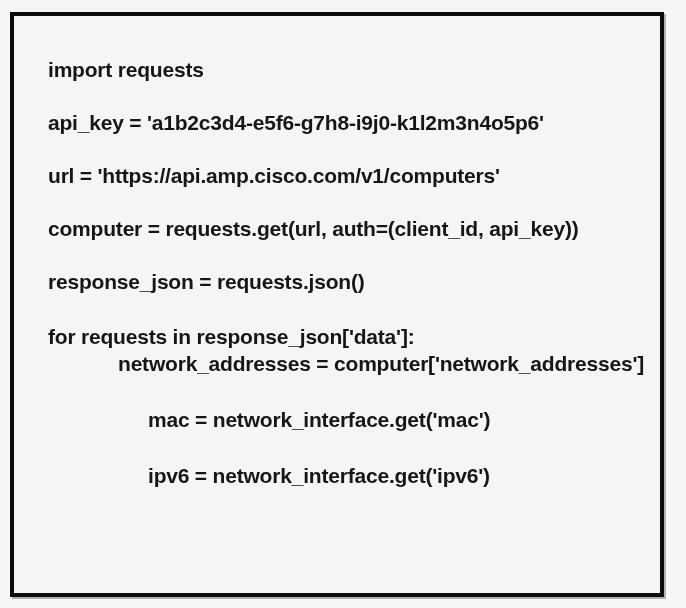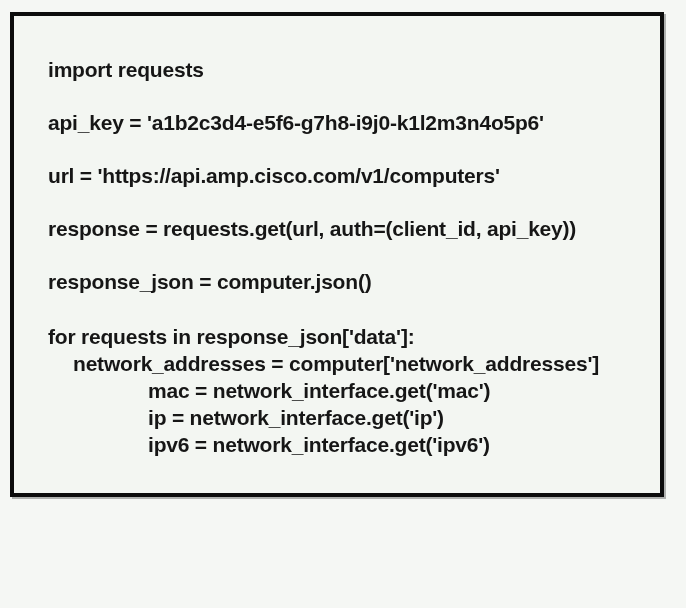--- a/index.html
+++ b/index.html
@@ -8,48 +8,47 @@
     position: relative;
     overflow: hidden;
     background: var(--page-bg, #f5f7f4);
     font-family: "Liberation Sans", "DejaVu Sans", sans-serif;
   }
   .code-box {
     position: absolute;
     left: 10px;
     top: 12px;
     width: 654px;
-    height: 485px;
+    height: 585px;
     background: var(--panel-bg, #f3f6f2);
     border: 4px solid var(--border, #0c0c0c);
     box-shadow: 2px 2px 0 rgba(90, 90, 90, 0.45);
   }
   .code {
     padding: 42px 16px 0 34px;
     font-weight: bold;
     font-size: 21px;
     color: var(--text, #161616);
     letter-spacing: -0.2px;
   }
   .line { white-space: pre; }
   .line.stmt  { line-height: 23px; margin-bottom: 30px; }
   .line.block { line-height: 27px; margin-bottom: 0; }
   .indent-0 { padding-left: 0; }
-  .indent-1 { padding-left: 25px; }
-  .indent-2 { padding-left: 100px; }
+  .indent-1 { padding-left: 25px; text-align: right; }
+  .indent-2 { padding-left: 100px; margin-top: 29px; }
 </style>
 </head>
 <body>
 
 <div class="code-box">
   <div class="code">
       <div class="line stmt indent-0">import requests</div>
       <div class="line stmt indent-0">api_key = 'a1b2c3d4-e5f6-g7h8-i9j0-k1l2m3n4o5p6'</div>
       <div class="line stmt indent-0">url = 'https://api.amp.cisco.com/v1/computers'</div>
-      <div class="line stmt indent-0">response = requests.get(url, auth=(client_id, api_key))</div>
-      <div class="line stmt indent-0">response_json = computer.json()</div>
+      <div class="line stmt indent-0">computer = requests.get(url, auth=(client_id, api_key))</div>
+      <div class="line stmt indent-0">response_json = requests.json()</div>
       <div class="line block indent-0">for requests in response_json['data']:</div>
       <div class="line block indent-1">network_addresses = computer['network_addresses']</div>
       <div class="line block indent-2">mac = network_interface.get('mac')</div>
-      <div class="line block indent-2">ip = network_interface.get('ip')</div>
       <div class="line block indent-2">ipv6 = network_interface.get('ipv6')</div>
     </div>
 </div>
 
 </body></html>

